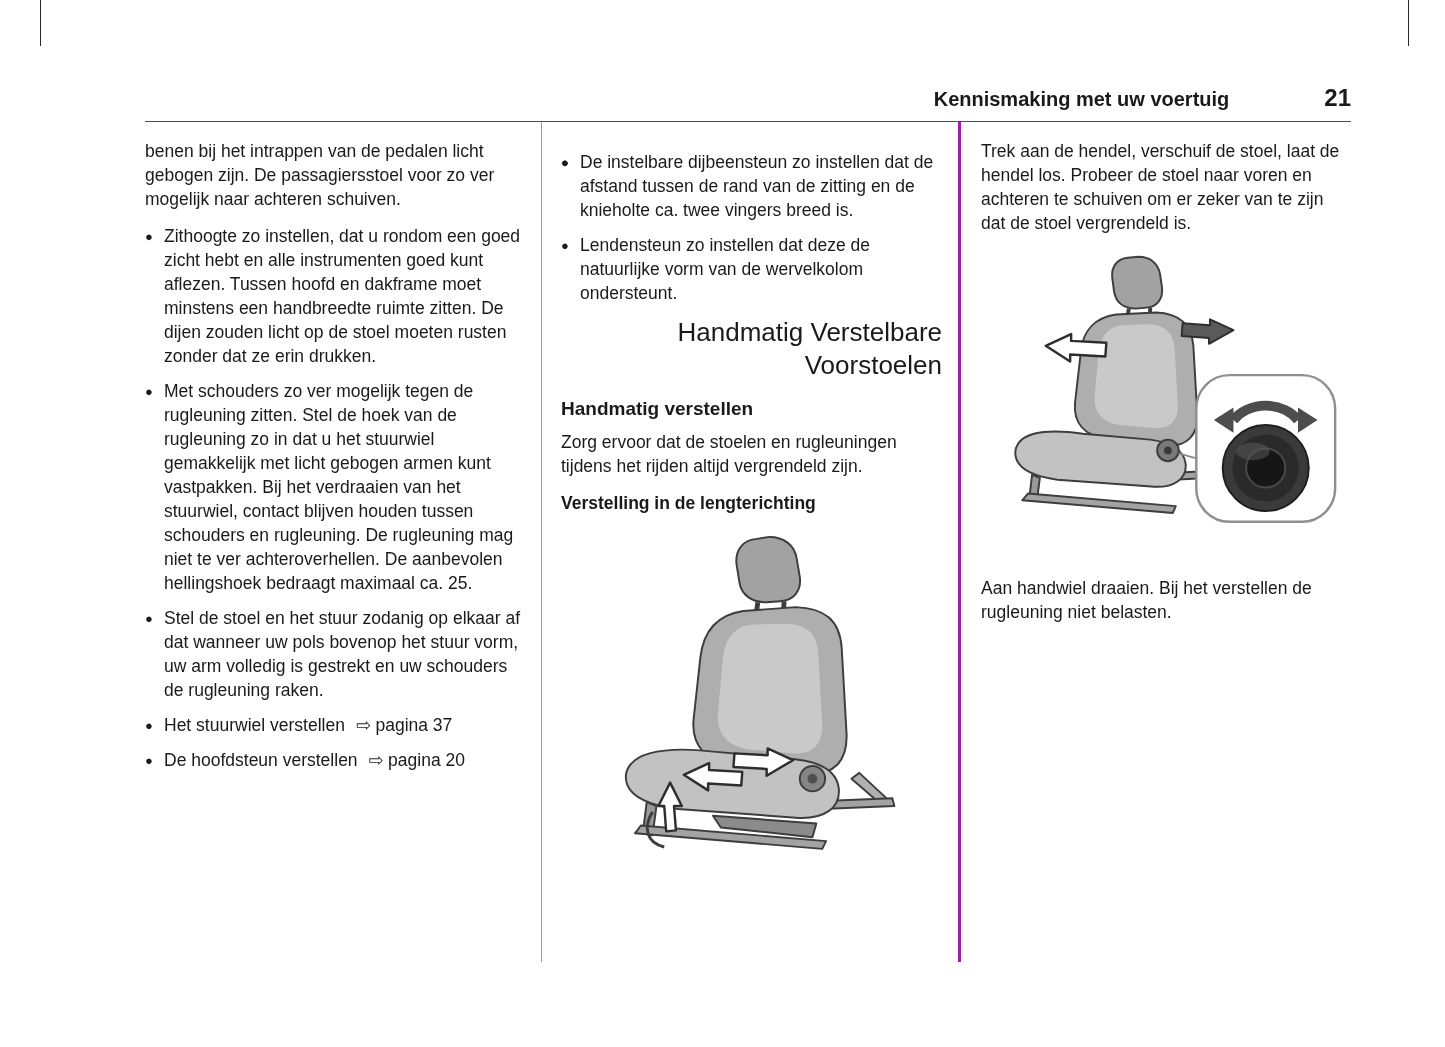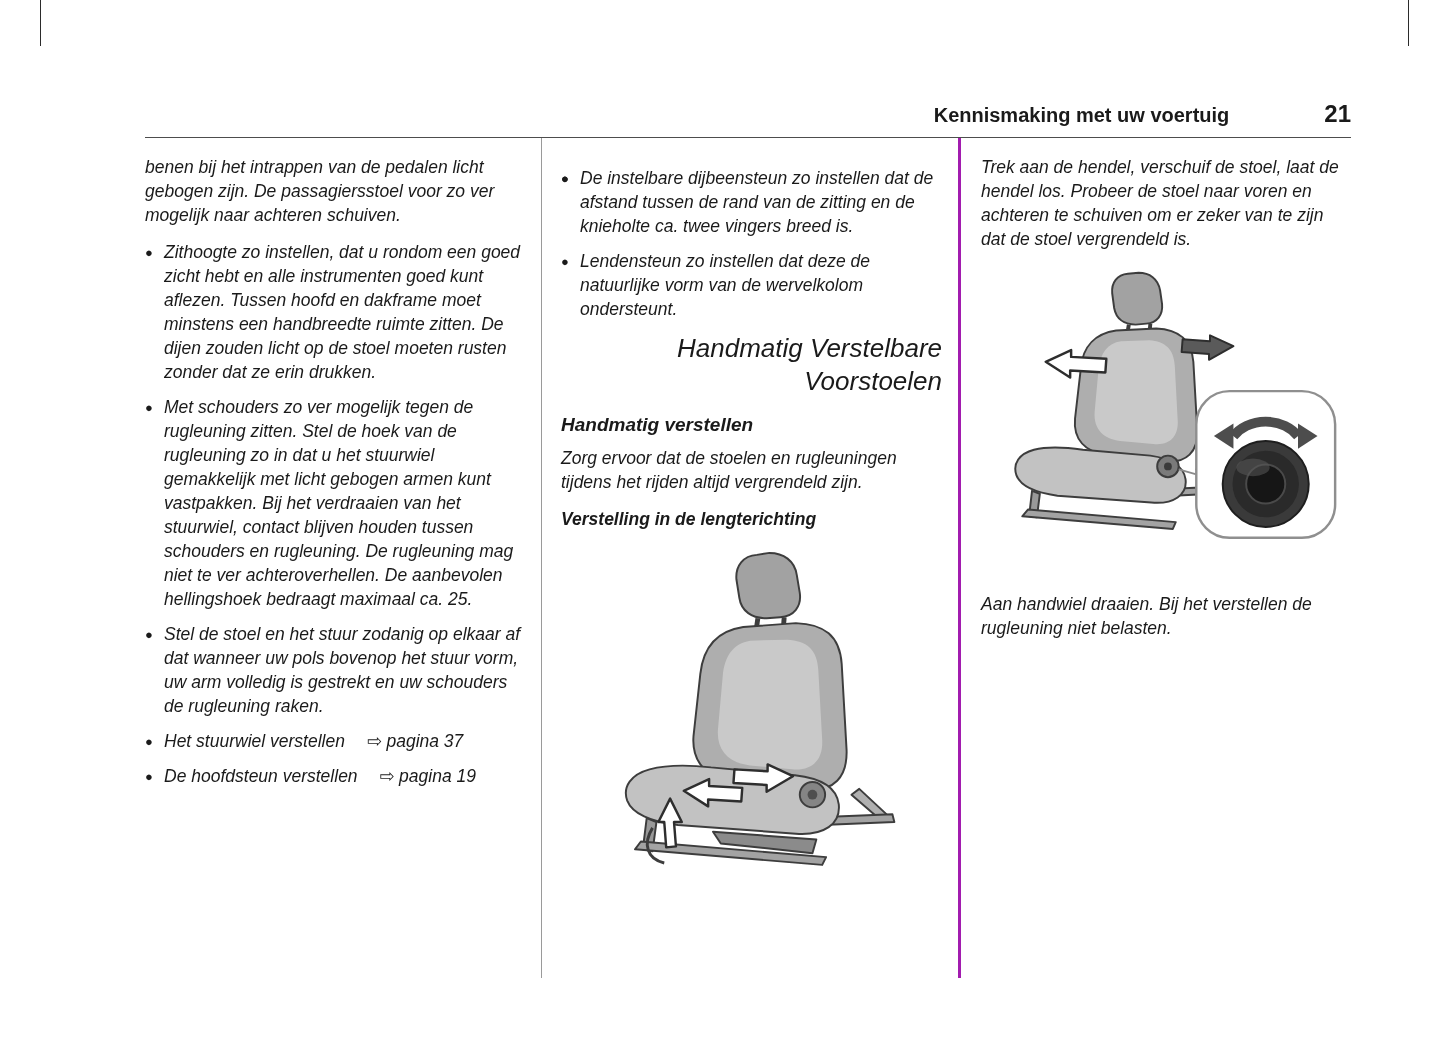--- a/index.html
+++ b/index.html
@@ -7,42 +7,42 @@
     width: 1445px; height: 1047px;
     font-family: "Liberation Sans", "DejaVu Sans", sans-serif;
     color: #1a1a1a;
     position: relative;
     overflow: hidden;
   }
   .crop-mark { position: absolute; top: 0; width: 1px; height: 46px; background: #2b2b2b; }
   .crop-mark.left  { left: 40px; }
   .crop-mark.right { left: 1408px; }
 
-  .page { position: absolute; left: 145px; width: 1206px; top: 16px; }
+  .page { position: absolute; left: 145px; width: 1206px; top: 0; }
 
   .page-header {
     display: flex; justify-content: flex-end; align-items: baseline;
     padding-top: 84px; padding-bottom: 9px;
     border-bottom: 1.6px solid #4d4d4d;
   }
   .page-header .title   { font-size: 20px; font-weight: bold; }
   .page-header .pagenum { font-size: 24px; font-weight: bold; margin-left: 95px; }
 
-  .cols { display: flex; align-items: stretch; height: 840px; font-style: italic; }
+  .cols { display: flex; align-items: stretch; height: 840px; }
   .col { box-sizing: border-box; padding-top: 17px; }
   .col-1 { width: 396px; padding-right: 20px; }
   .col-2 { width: 417px; padding-left: 19px; padding-right: 16px; border-left: 1px solid #9a9a9a; }
   .col-3 { width: 393px; padding-left: 20px; padding-right: 2px; border-left: 3px solid #a21caf; }
 
   p, li { font-size: 17.5px; line-height: 24px; margin: 0; }
   p { margin-bottom: 13px; }
   ul { list-style: none; margin: 0; padding: 0; }
   li { position: relative; padding-left: 19px; margin-bottom: 11px; }
   .bullet { position: absolute; left: 0; top: 1px; font-size: 13px; }
-  .ref { margin-left: 22px; }
+  .ref { margin-left: 11px; }
 
   .section-heading { font-size: 26px; line-height: 33px; font-weight: 400; margin: 10px 0 0 0; text-align: right; }
   .sub-heading     { font-size: 19px; line-height: 26px; font-weight: bold; margin: 14px 0 8px 0; }
   .bold-label      { font-size: 17.5px; line-height: 24px; font-weight: bold; margin: 12px 0 8px 0; }
 
   .figure { text-align: center; }
   .figure svg { display: inline-block; }
   .fig-longitudinal { margin-top: 8px; }
   .fig-recline      { margin-top: 6px; margin-bottom: 16px; }
 </style>
@@ -70,21 +70,21 @@
         <li>
           <span class="bullet">●</span><span>Met schouders zo ver mogelijk tegen de rugleuning zitten. Stel de hoek van de rugleuning zo in dat u het stuurwiel gemakkelijk met licht gebogen armen kunt vastpakken. Bij het verdraaien van het stuurwiel, contact blijven houden tussen schouders en rugleuning. De rugleuning mag niet te ver achteroverhellen. De aanbevolen hellingshoek bedraagt maximaal ca. 25.</span>
         </li>
         <li>
           <span class="bullet">●</span><span>Stel de stoel en het stuur zodanig op elkaar af dat wanneer uw pols bovenop het stuur vorm, uw arm volledig is gestrekt en uw schouders de rugleuning raken.</span>
         </li>
         <li>
           <span class="bullet">●</span><span>Het stuurwiel verstellen</span><span class="ref">⇨ pagina 37</span>
         </li>
         <li>
-          <span class="bullet">●</span><span>De hoofdsteun verstellen</span><span class="ref">⇨ pagina 19</span>
+          <span class="bullet">●</span><span>De hoofdsteun verstellen</span><span class="ref">⇨ pagina 20</span>
         </li>
       </ul>
     </div>
 
     <div class="col col-2">
       <ul>
         <li>
           <span class="bullet">●</span>
         </li>
         <li>

